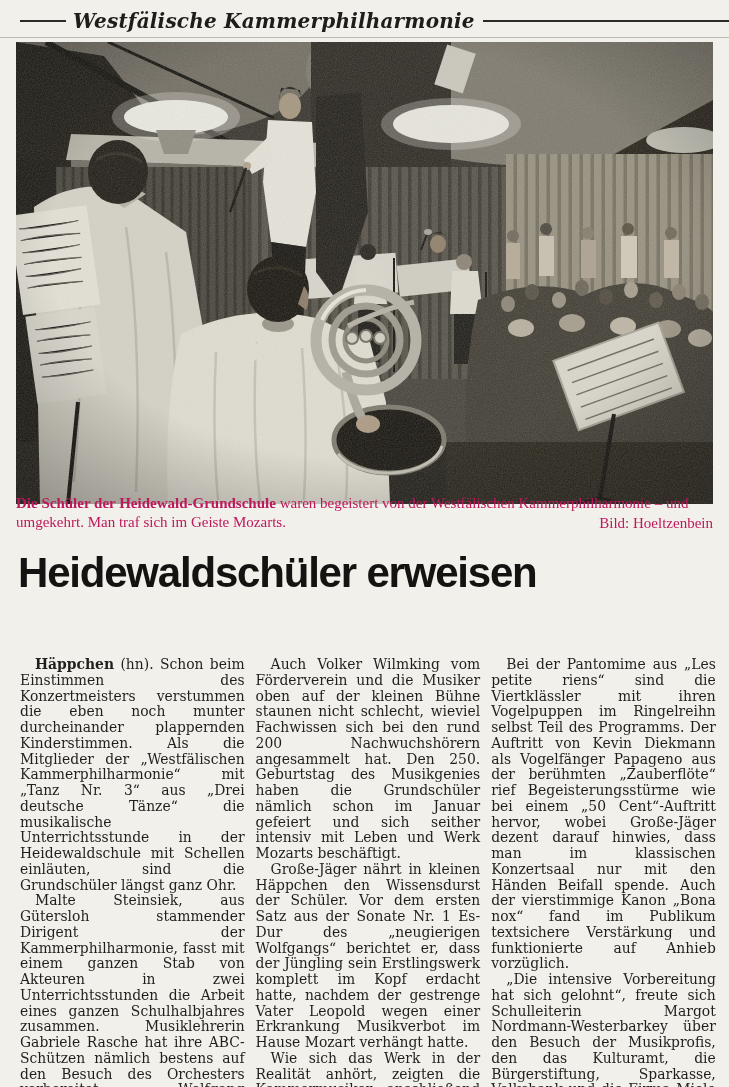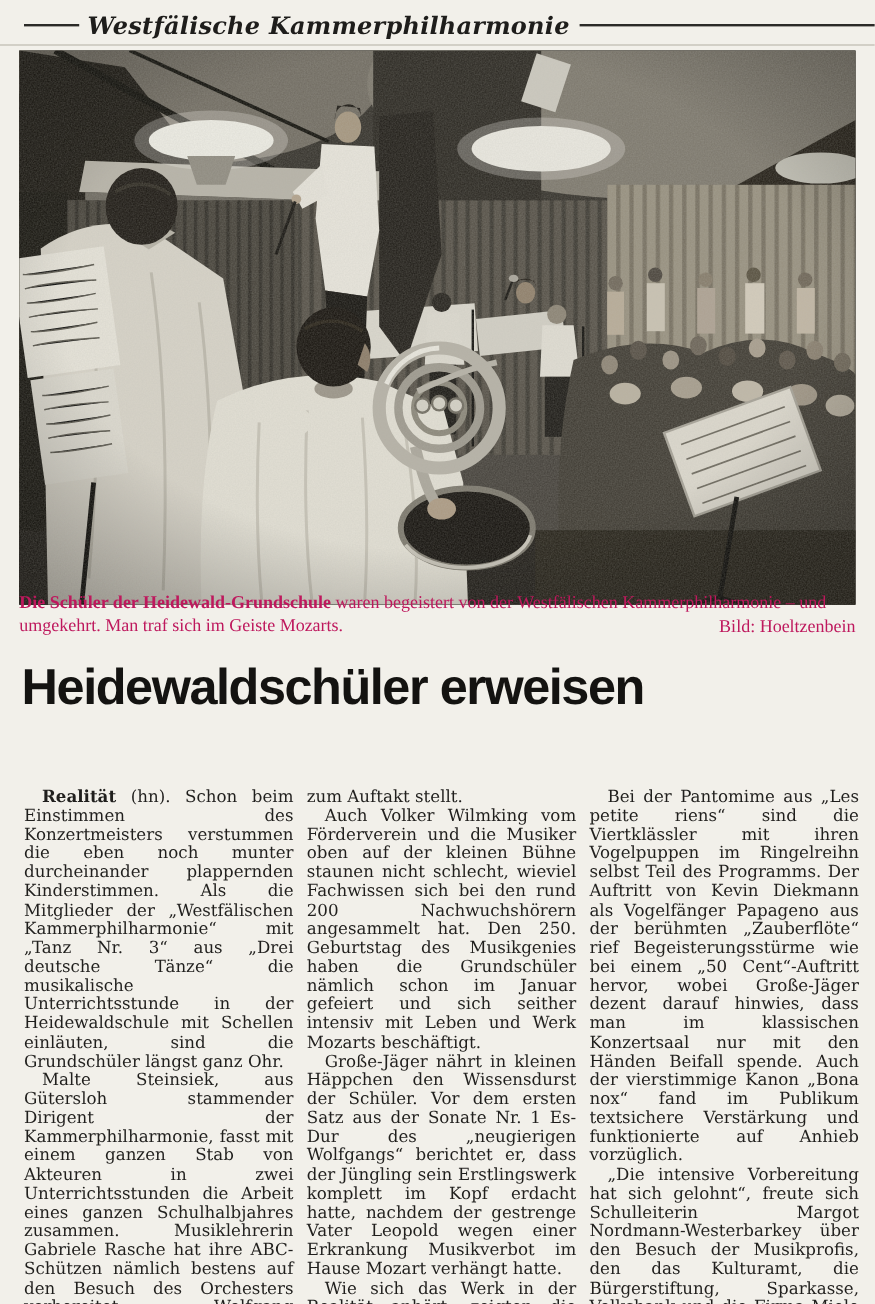--- a/index.html
+++ b/index.html
@@ -264,25 +264,24 @@
     <strong>Die Schüler der Heidewald-Grundschule</strong><span> waren begeistert von der Westfälischen Kammerphilharmonie – und umgekehrt. Man traf sich im Geiste Mozarts.</span>
     <span class="credit">Bild: Hoeltzenbein</span>
   </div>
 
   <h1 class="headline" style="margin:0;">
     <span>Heidewaldschüler erweisen</span>
   </h1>
 
   <div class="article">
     <div class="col">
-        <p class="indent"><strong>Realität</strong> (hn). Schon beim Einstimmen des Konzertmeisters verstummen die eben noch munter durcheinander plappernden Kinderstimmen. Als die Mitglieder der „Westfälischen Kammerphilharmonie“ mit „Tanz Nr. 3“ aus „Drei deutsche Tänze“ die musikalische Unterrichtsstunde in der Heidewaldschule mit Schellen einläuten, sind die Grundschüler längst ganz Ohr.</p>
+        <p class="indent"><strong>Häppchen</strong> (hn). Schon beim Einstimmen des Konzertmeisters verstummen die eben noch munter durcheinander plappernden Kinderstimmen. Als die Mitglieder der „Westfälischen Kammerphilharmonie“ mit „Tanz Nr. 3“ aus „Drei deutsche Tänze“ die musikalische Unterrichtsstunde in der Heidewaldschule mit Schellen einläuten, sind die Grundschüler längst ganz Ohr.</p>
         <p class="indent">Malte Steinsiek, aus Gütersloh stammender Dirigent der Kammerphilharmonie, fasst mit einem ganzen Stab von Akteuren in zwei Unterrichtsstunden die Arbeit eines ganzen Schulhalbjahres zusammen. Musiklehrerin Gabriele Rasche hat ihre ABC-Schützen nämlich bestens auf den Besuch des Orchesters vorbereitet. „Wolfgang Amadeus Mozart“, schallt im Chor die Antwort, als Moderator und Musikprofessor Hermann Große-Jäger eine leichte Frage nach dem Komponisten</p>
       </div>
     <div class="col">
-        <p class="">zum Auftakt stellt.</p>
         <p class="indent">Auch Volker Wilmking vom Förderverein und die Musiker oben auf der kleinen Bühne staunen nicht schlecht, wieviel Fachwissen sich bei den rund 200 Nachwuchshörern angesammelt hat. Den 250. Geburtstag des Musikgenies haben die Grundschüler nämlich schon im Januar gefeiert und sich seither intensiv mit Leben und Werk Mozarts beschäftigt.</p>
         <p class="indent">Große-Jäger nährt in kleinen Häppchen den Wissensdurst der Schüler. Vor dem ersten Satz aus der Sonate Nr. 1 Es-Dur des „neugierigen Wolfgangs“ berichtet er, dass der Jüngling sein Erstlingswerk komplett im Kopf erdacht hatte, nachdem der gestrenge Vater Leopold wegen einer Erkrankung Musikverbot im Hause Mozart verhängt hatte.</p>
         <p class="indent">Wie sich das Werk in der Realität anhört, zeigten die Kammermusiker anschließend und stell-</p>
       </div>
     <div class="col">
         <p class="indent">Bei der Pantomime aus „Les petite riens“ sind die Viertklässler mit ihren Vogelpuppen im Ringelreihn selbst Teil des Programms. Der Auftritt von Kevin Diekmann als Vogelfänger Papageno aus der berühmten „Zauberflöte“ rief Begeisterungsstürme wie bei einem „50 Cent“-Auftritt hervor, wobei Große-Jäger dezent darauf hinwies, dass man im klassischen Konzertsaal nur mit den Händen Beifall spende. Auch der vierstimmige Kanon „Bona nox“ fand im Publikum textsichere Verstärkung und funktionierte auf Anhieb vorzüglich.</p>
         <p class="indent">„Die intensive Vorbereitung hat sich gelohnt“, freute sich Schulleiterin Margot Nordmann-Westerbarkey über den Besuch der Musikprofis, den das Kulturamt, die Bürgerstiftung, Sparkasse, Volksbank und die Firma Miele erst möglich gemacht hatten.</p>
       </div>
   </div>
 

